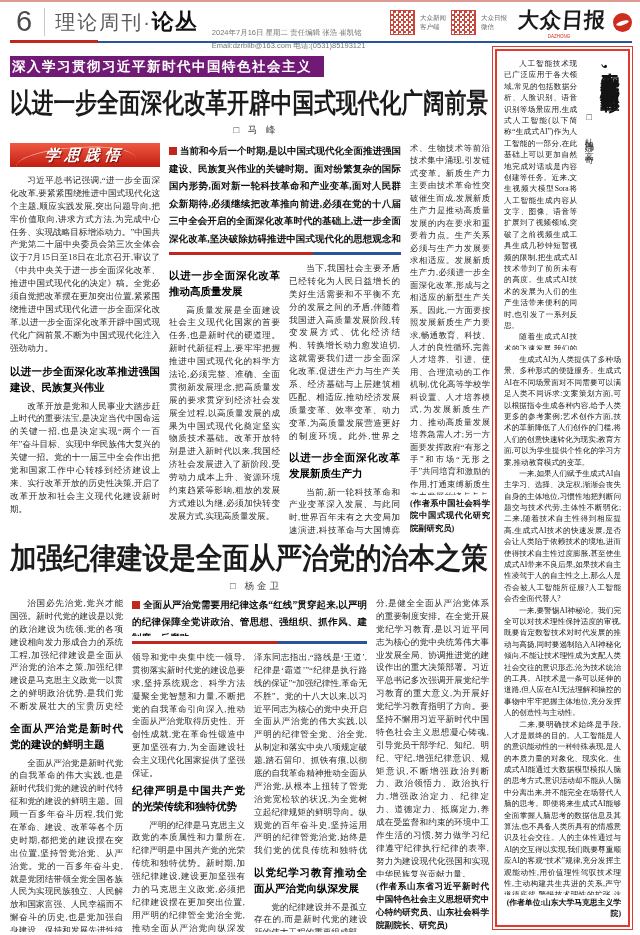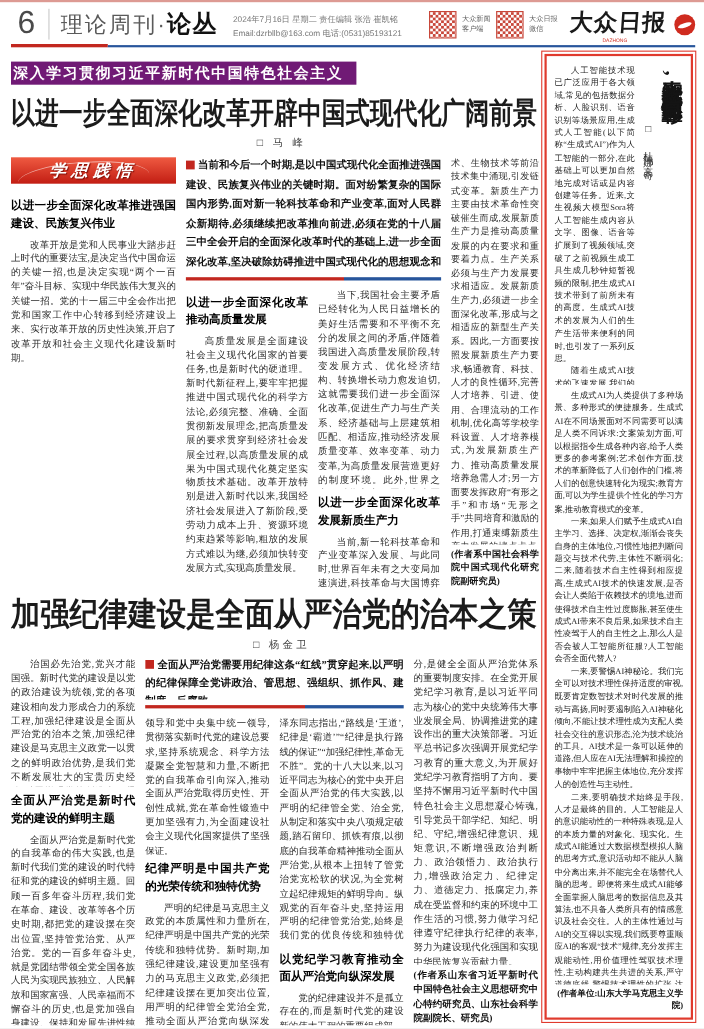--- a/index.html
+++ b/index.html
@@ -5,21 +5,21 @@
   html,body{margin:0;padding:0;background:#e8e8e8;}
   #page{position:relative;width:640px;height:935px;background:#ffffff;margin:0 auto;overflow:hidden;
         font-family:"Liberation Sans",sans-serif;color:#222;}
   
   #topline{position:absolute;left:0;top:0;width:640px;height:2px;background:#dd9a93;}
   #hdr{position:absolute;left:10px;top:6px;width:622px;height:32px;display:flex;align-items:flex-start;}
   .pageno{font-size:29px;color:#4a4a4a;line-height:30px;padding:0 12px 0 6px;}
   .hdr-div{width:1px;height:28px;background:#c9c9c9;margin:2px 10px 0 0;}
   .secname{font-size:20px;color:#5a5a5a;letter-spacing:2px;line-height:32px;}
   .secname b{color:#111;font-size:22px;letter-spacing:1px;}
-  .hdr-meta{font-size:7.5px;color:#777;line-height:1.75;margin:5px 0 0 14px;white-space:nowrap;}
+  .hdr-meta{font-size:7.5px;color:#777;line-height:1.75;margin:20px 0 0 14px;white-space:nowrap;}
   .hdr-right{margin-left:auto;display:flex;align-items:center;gap:5px;}
   .qr{width:23px;height:23px;border:1px solid #c8473a;
       background:conic-gradient(#c8473a 25%,#fff 0 50%,#c8473a 0 75%,#fff 0) 0 0/5px 5px;}
   .qr-label{font-size:6.5px;color:#666;line-height:1.3;width:26px;}
   .masthead{font-family:"Liberation Serif",serif;font-weight:bold;font-size:21px;color:#1a1a1a;
             transform:skewX(-4deg);letter-spacing:1px;margin-left:6px;}
   .mast-logo{width:19px;height:19px;border-radius:50%;background:#cf2b1f;position:relative;margin-left:2px;}
   .mast-logo:after{content:"";position:absolute;left:3px;top:8px;width:13px;height:4px;background:#fff;
             border-radius:50%;transform:rotate(-18deg);}
   .mast-sub{font-size:4.5px;color:#cf2b1f;text-align:center;}
@@ -111,20 +111,23 @@
   <div id="banner">深入学习贯彻习近平新时代中国特色社会主义思想</div>
   <div class="bigtitle" id="title1"><span>以进一步全面深化改革开辟中国式现代化广阔前景</span></div>
   <div class="byline" id="by1">□ 马 峰</div>
 
   <div class="body-grid" id="main-body">
 
     <div class="col" style="width:150px;">
       <div class="badge">
           <span>学思践悟</span>
         </div>
+      <div class="p cut" style="height:184px;">
+          <p>习近平总书记强调,“进一步全面深化改革,要紧紧围绕推进中国式现代化这个主题,顺应实践发展,突出问题导向,把牢价值取向,讲求方式方法,为完成中心任务、实现战略目标增添动力。”中国共产党第二十届中央委员会第三次全体会议于7月15日至18日在北京召开,审议了《中共中央关于进一步全面深化改革、推进中国式现代化的决定》稿。全党必须自觉把改革摆在更加突出位置,紧紧围绕推进中国式现代化进一步全面深化改革,以进一步全面深化改革开辟中国式现代化广阔前景,不断为中国式现代化注入强劲动力。</p>
+        </div>
       <div class="subhead">以进一步全面深化改革推进强国建设、民族复兴伟业</div>
       <div class="p fill">
           <p>改革开放是党和人民事业大踏步赶上时代的重要法宝,是决定当代中国命运的关键一招,也是决定实现“两个一百年”奋斗目标、实现中华民族伟大复兴的关键一招。党的十一届三中全会作出把党和国家工作中心转移到经济建设上来、实行改革开放的历史性决策,开启了改革开放和社会主义现代化建设新时期。</p>
         </div>
     </div>
 
     <div class="midwrap" style="width:232px;">
       <div class="lead cut" style="height:104px;"><span class="sq"></span><span>当前和今后一个时期,是以中国式现代化全面推进强国建设、民族复兴伟业的关键时期。面对纷繁复杂的国际国内形势,面对新一轮科技革命和产业变革,面对人民群众新期待,必须继续把改革推向前进,必须在党的十八届三中全会开启的全面深化改革时代的基础上,进一步全面深化改革,坚决破除妨碍推进中国式现代化的思想观念和体制机制弊端,着力破解深层次体制机制障碍和结构性矛盾,不断为中国式现代化注入强劲动力、提供有力制度保障</span></div>
       <div class="divider"></div>
       <div class="midcols">

